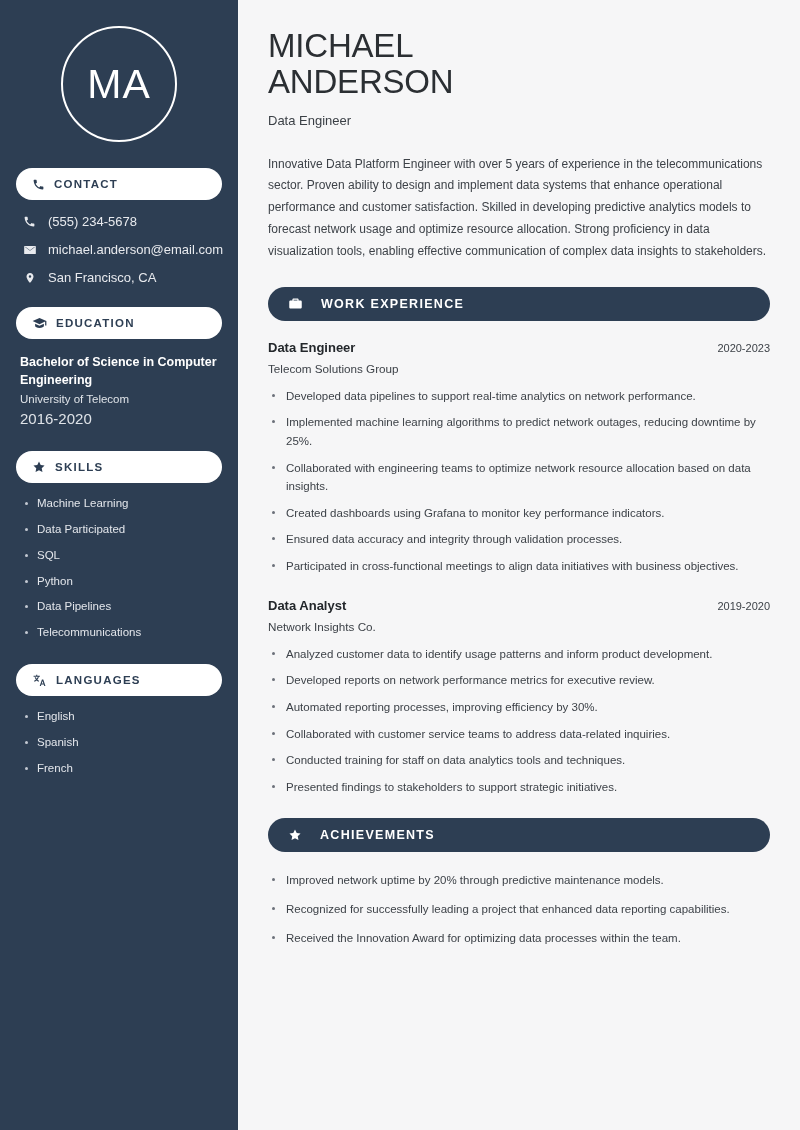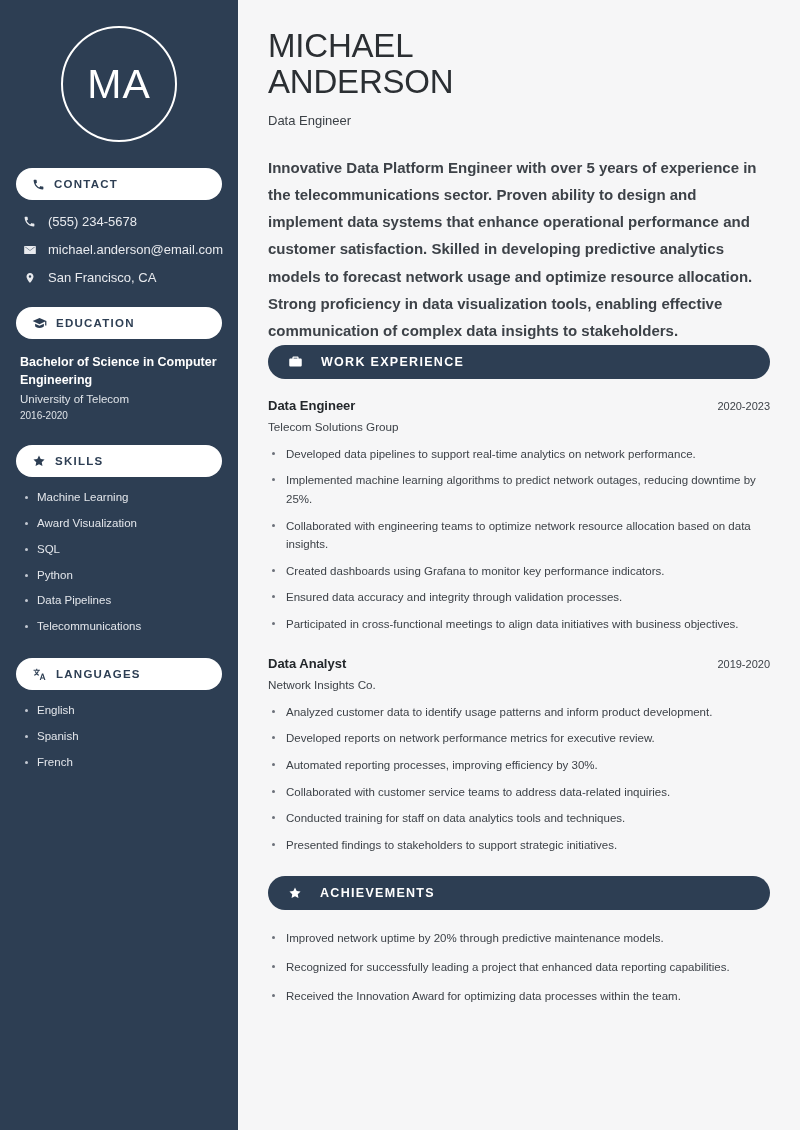--- a/index.html
+++ b/index.html
@@ -103,21 +103,21 @@
     line-height: 1.45;
     color: #ffffff;
     margin-bottom: 4px;
   }
   .edu-school {
     font-size: 11.5px;
     color: #dfe3e8;
     margin-bottom: 5px;
   }
   .edu-years {
-    font-size: 10px;
+    font-size: 15px;
     color: #dfe3e8;
   }
 
   .side-list {
     list-style: none;
     padding: 0 6px;
     margin-bottom: 24px;
   }
   .side-list li {
     position: relative;
@@ -157,24 +157,24 @@
   .name .line2 { display: block; }
 
   .title {
     font-size: 13px;
     color: #3a3f45;
     margin-top: 12px;
     margin-bottom: 26px;
   }
 
   .summary {
-    font-size: 15px;
+    font-size: 12px;
     line-height: 1.82;
     color: #3d4248;
-    font-weight: bold;
+    margin-bottom: 24px;
   }
 
   .section-bar {
     background: #2d3e53;
     color: #ffffff;
     border-radius: 22px;
     height: 34px;
     display: flex;
     align-items: center;
     padding: 0 20px;
@@ -300,21 +300,21 @@
       <span class="icon">
         <svg width="14" height="14" viewBox="0 0 24 24" fill="#2d3e53">
           <path d="M12 2.5l2.9 6 6.6.9-4.8 4.6 1.2 6.5L12 17.4 6.1 20.5l1.2-6.5L2.5 9.4l6.6-.9 2.9-6z"></path>
         </svg>
       </span>
       <span class="pill-label">SKILLS</span>
     </div>
 
     <ul class="side-list">
       <li>Machine Learning</li>
-      <li>Award Visualization</li>
+      <li>Data Participated</li>
       <li>SQL</li>
       <li>Python</li>
       <li>Data Pipelines</li>
       <li>Telecommunications</li>
     </ul>
 
     <div class="pill">
       <span class="icon">
         <svg width="15" height="15" viewBox="0 0 24 24" fill="#2d3e53">
           <path d="M2.5 4.2h4.2V2.6h1.7v1.6h4.2v1.6h-1.7c-.4 1.9-1.2 3.5-2.3 4.8.8.7 1.7 1.3 2.7 1.7l-.7 1.6c-1.2-.5-2.3-1.2-3.2-2.1-1 .9-2.1 1.6-3.4 2.2l-.8-1.6c1.2-.5 2.2-1.1 3.1-1.9C5.4 9.3 4.7 8 4.3 6.6h1.8c.3.9.8 1.8 1.4 2.5.9-1 1.5-2.2 1.8-3.3H2.5V4.2z"></path>

